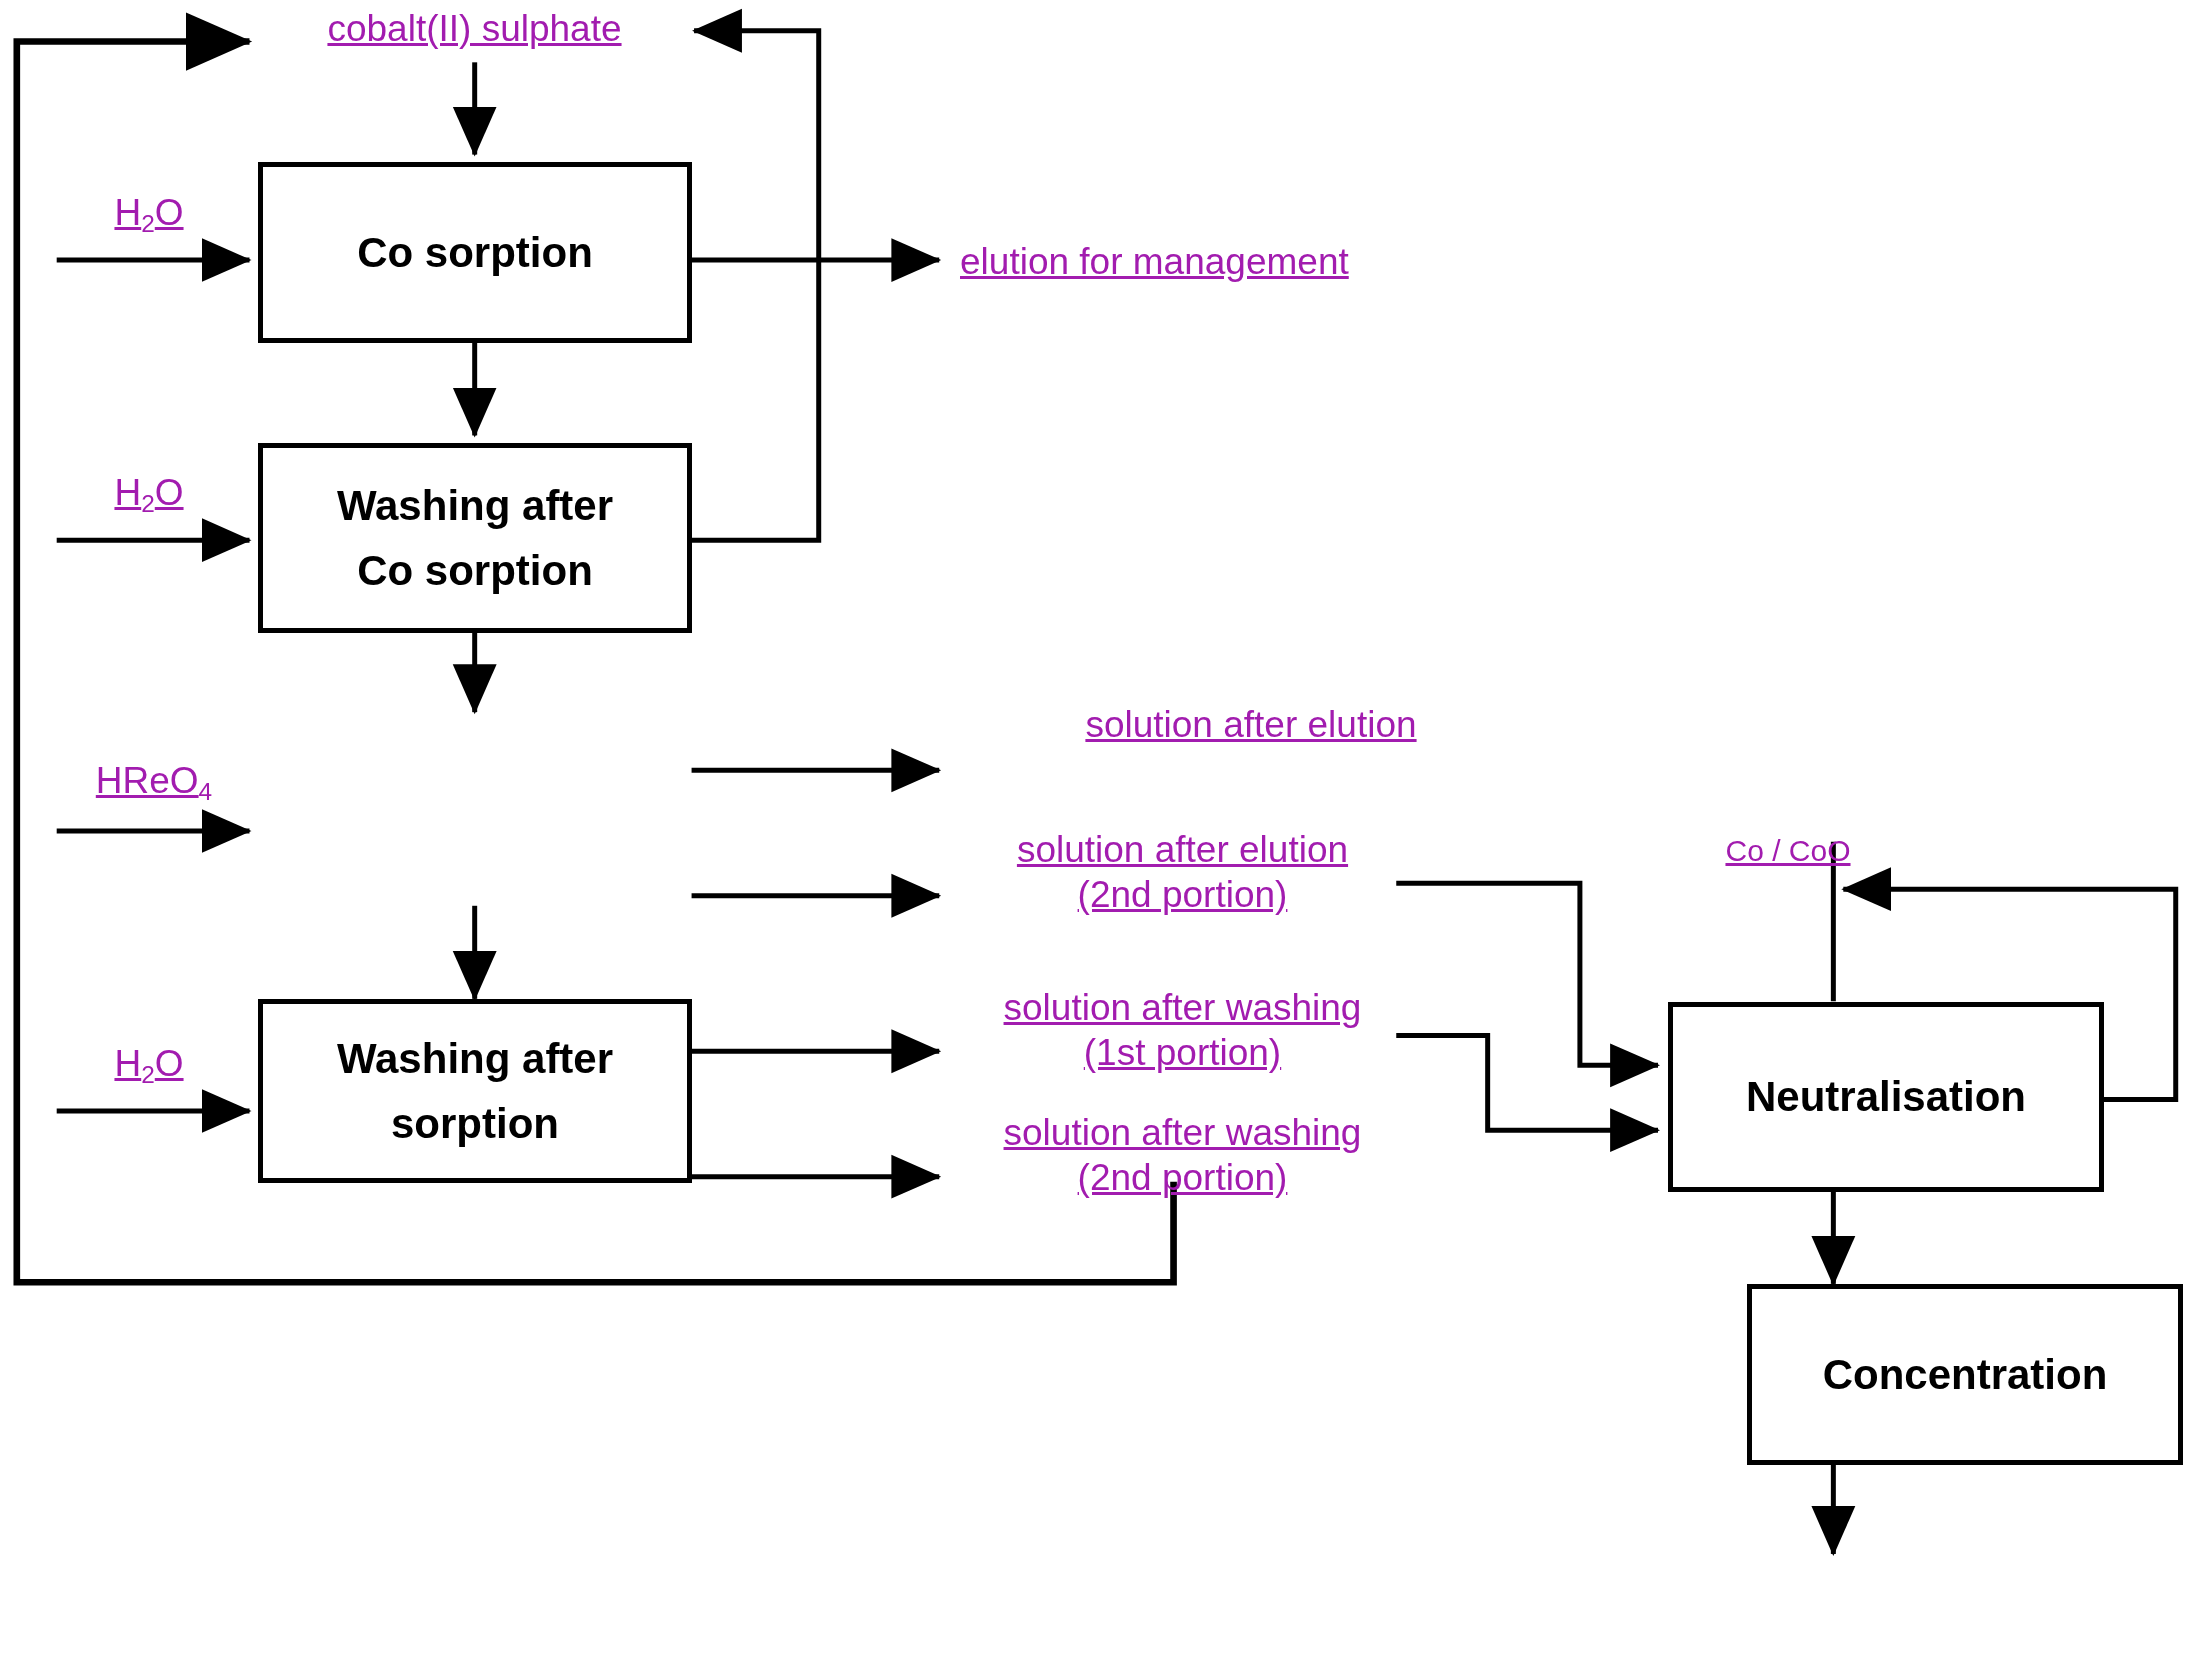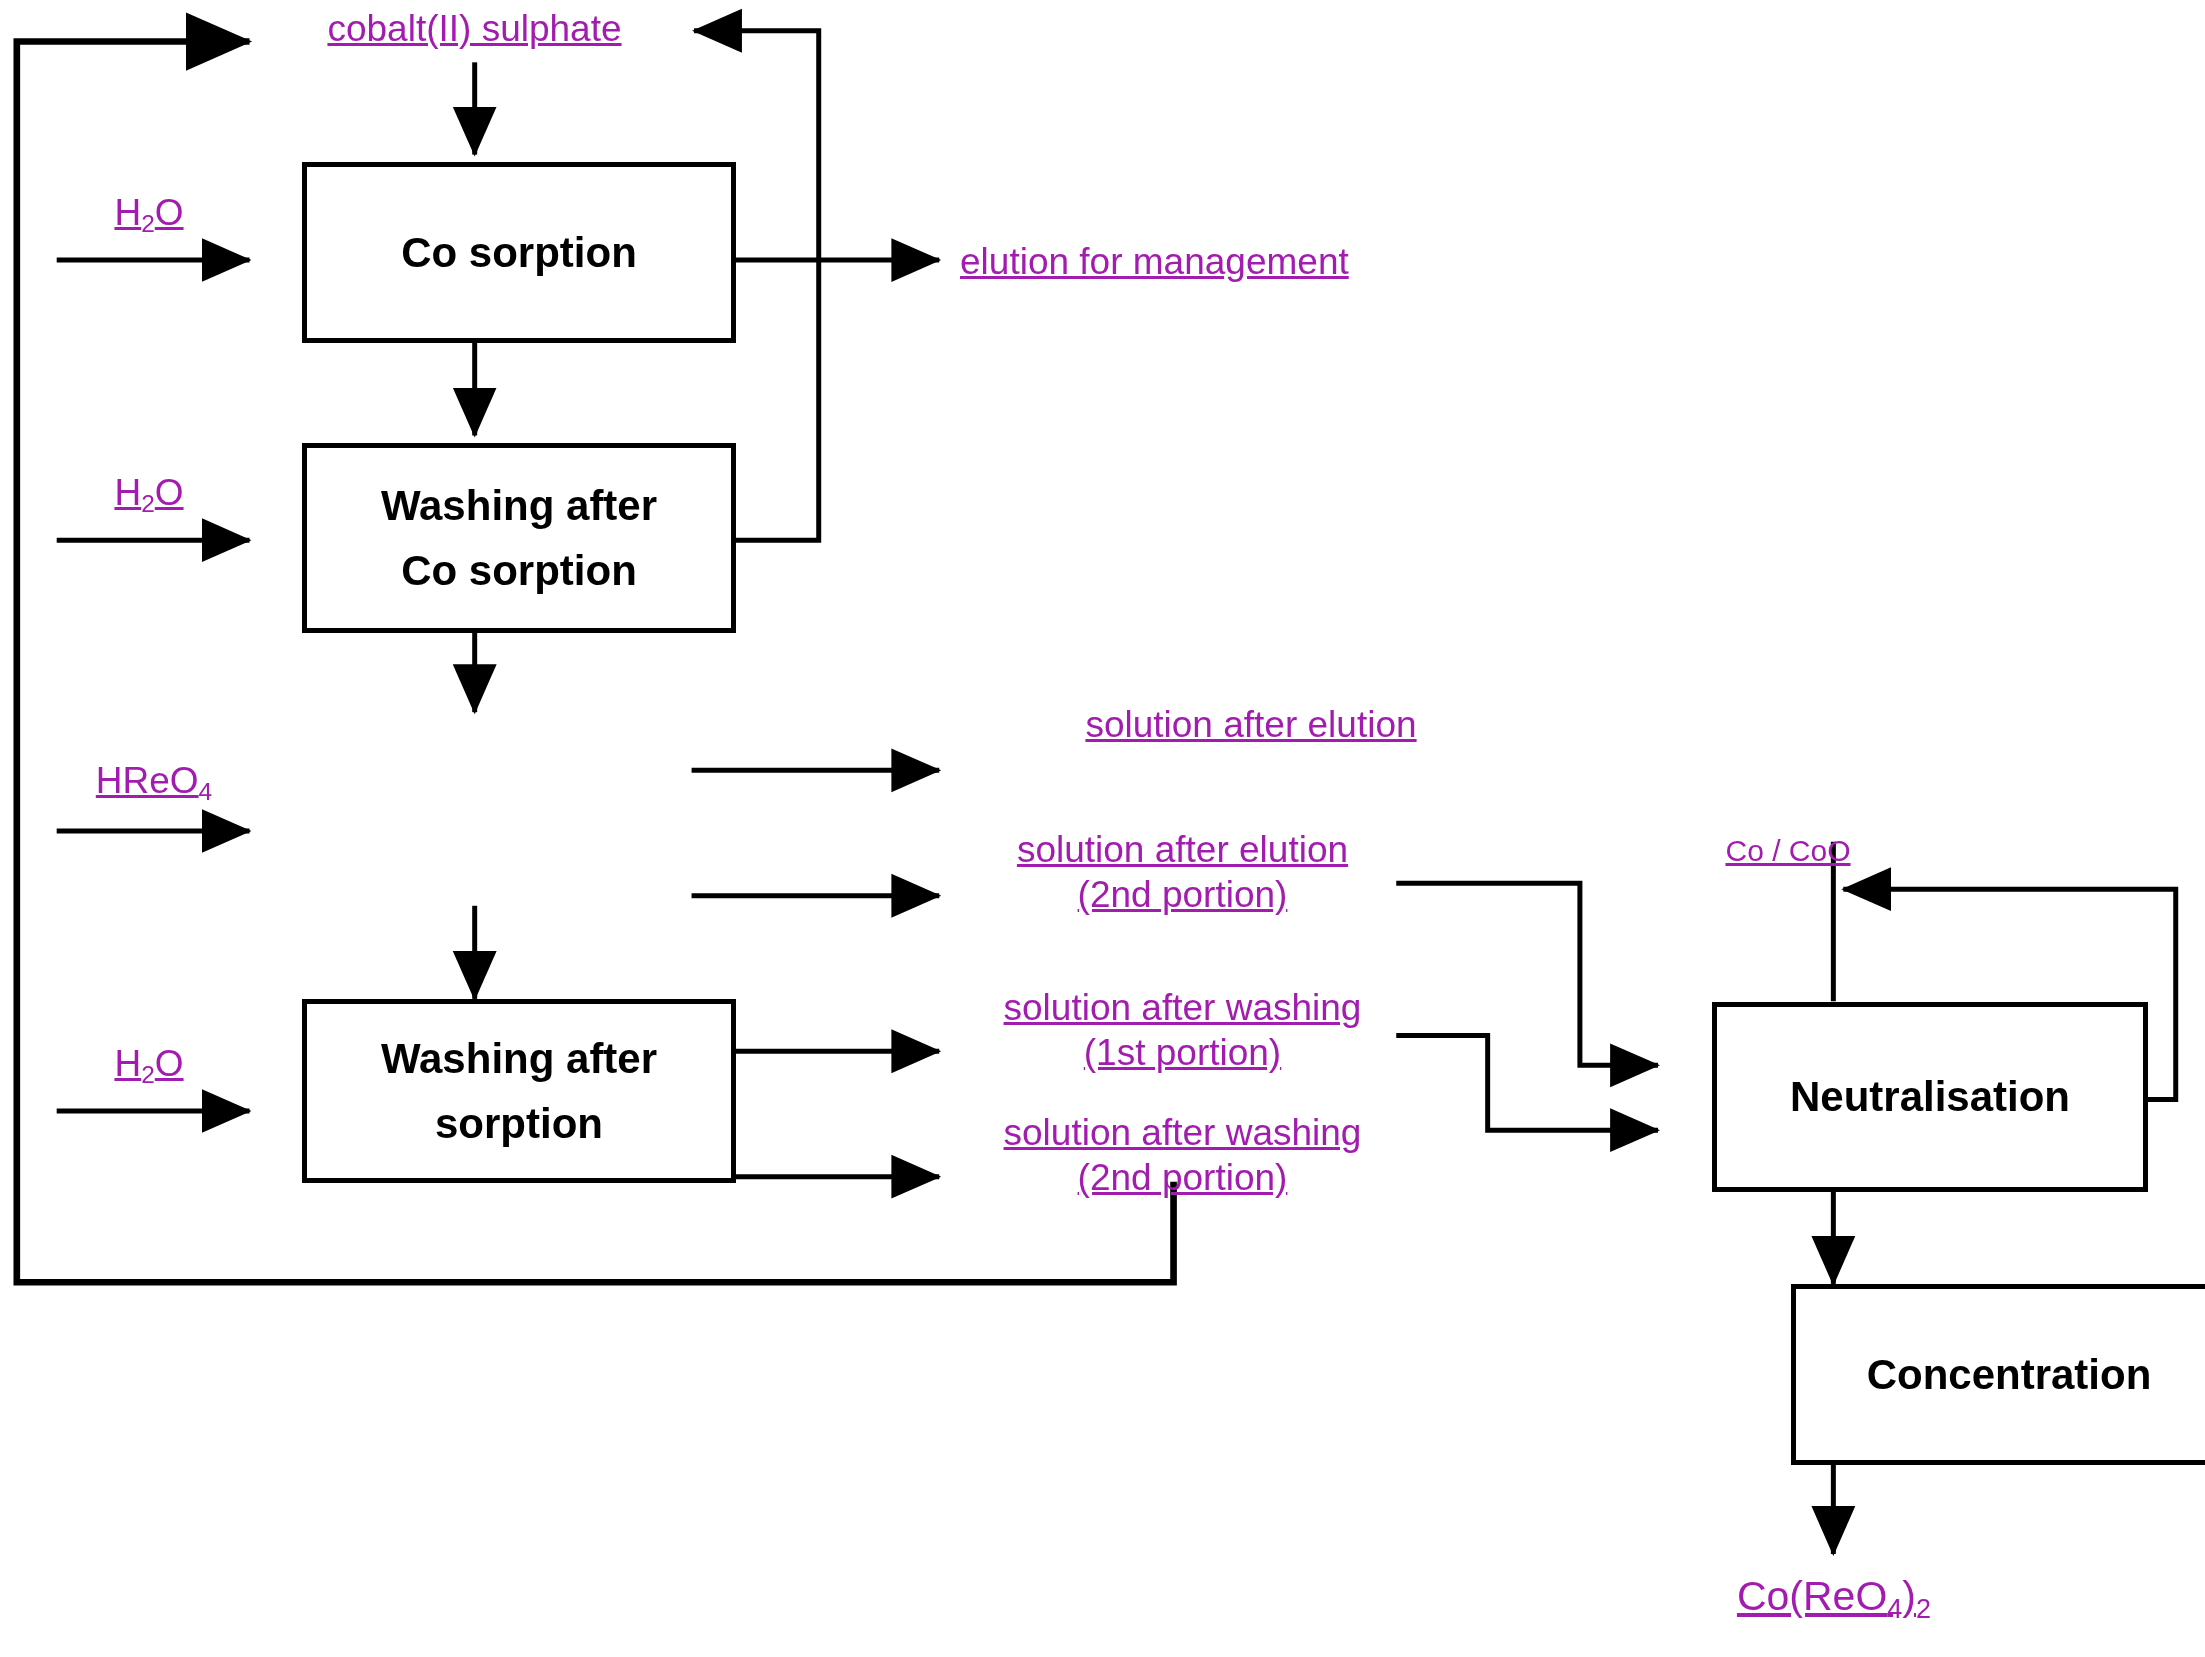--- a/index.html
+++ b/index.html
@@ -30,21 +30,20 @@
     display: flex;
     flex-direction: column;
     align-items: center;
     justify-content: center;
     font-weight: bold;
     font-size: 42px;
     color: #000000;
     line-height: 1.55;
     text-align: center;
     z-index: 3;
-    margin-left: 44px;
   }
   .proc-box .line2 { display: block; }
   .flow-label {
     position: absolute;
     font-size: 37px;
     color: #a21caf;
     line-height: 1.22;
     text-align: center;
     white-space: nowrap;
     z-index: 4;
@@ -184,18 +183,15 @@
 
   <div class="flow-label" style="left:960px; top:1110px; width:445px; text-align:center;">
     <div>solution after washing</div>
     <div>(2nd portion)</div>
   </div>
 
   <div class="flow-label" style="left:1622px; top:833px; width:332px; font-size:30px;">
     <span>Co / CoO</span>
   </div>
 
-  <div class="flow-label" style="left:1626px; top:1571px; width:416px; font-size:41px;">
-    <span>Co(ReO</span><sub>4</sub><span>)</span><sub>2</sub>
-  </div>
 
 </div>
 
 
 </body></html>

